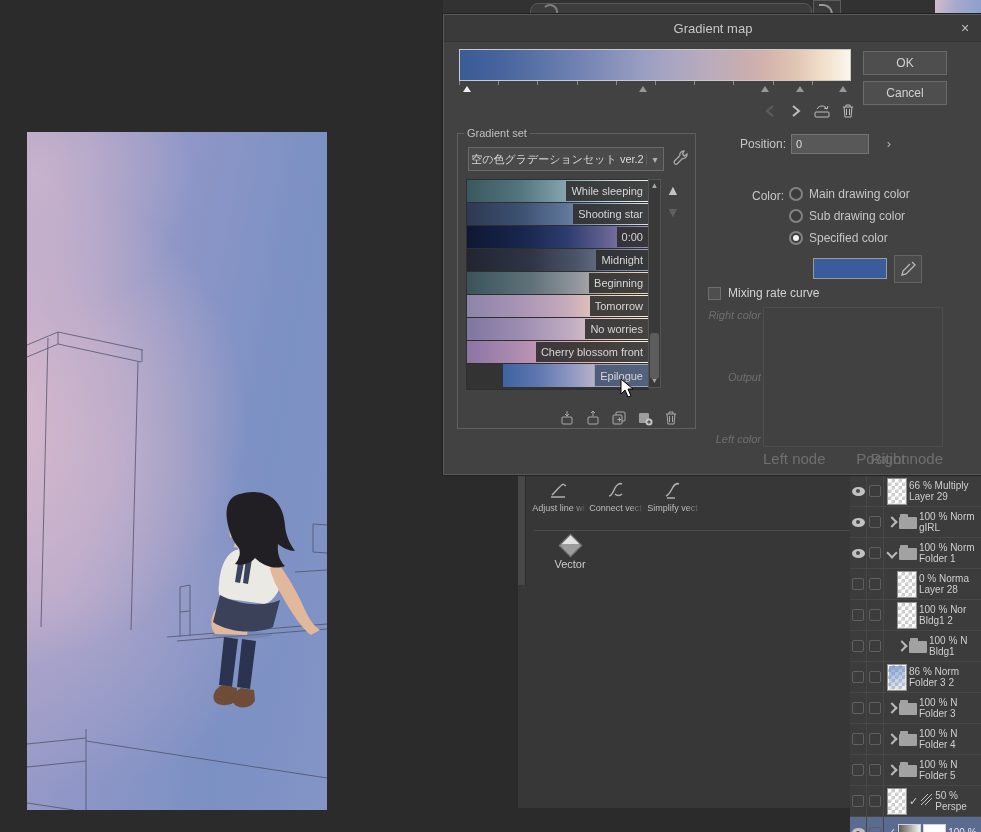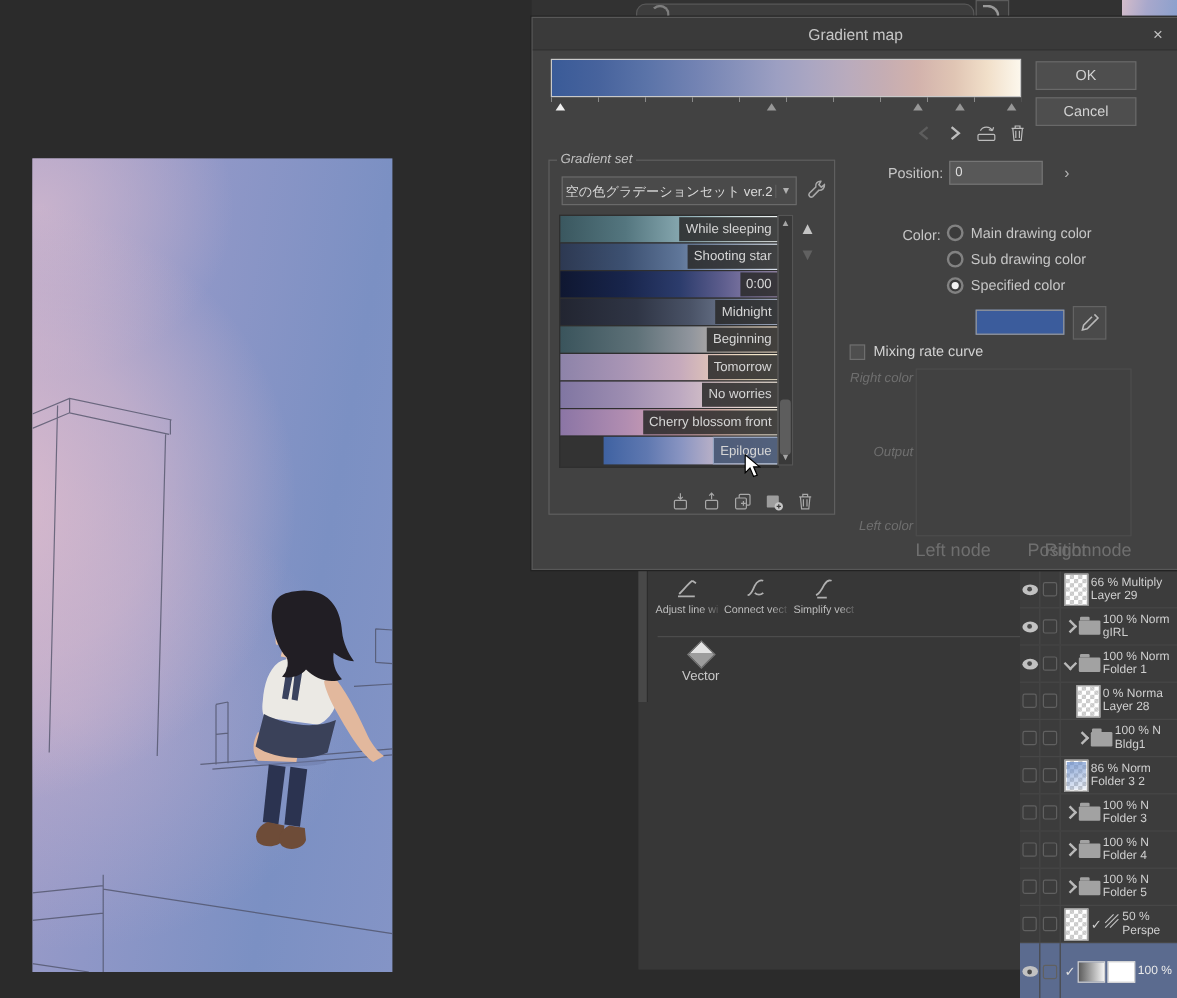--- a/index.html
+++ b/index.html
@@ -16,21 +16,21 @@
 
   
   #topstrip{position:absolute;left:443px;top:0;width:538px;height:14px;background:#323232;overflow:hidden;}
   .topbar-input{position:absolute;left:87px;top:3px;width:280px;height:18px;background:#3d3d3d;border:1px solid #585858;border-radius:8px;}
   .spiral{position:absolute;left:99px;top:4px;width:12px;height:12px;border:2px solid #7e7e7e;border-radius:50%;border-left-color:transparent;}
   .corner-box{position:absolute;left:370px;top:0px;width:26px;height:16px;background:#3a3a3a;border:1px solid #5c5c5c;}
   .corner-box:after{content:"";position:absolute;left:5px;top:3px;width:12px;height:12px;border-top:2px solid #9a9a9a;border-right:2px solid #9a9a9a;border-top-right-radius:10px;}
   .navthumb{position:absolute;left:492px;top:0;width:46px;height:14px;background:linear-gradient(100deg,#d4bcca 0%,#a8a8cc 45%,#8ba0cd 100%);}
 
   
-  #subtool{position:absolute;left:532px;top:475px;width:340px;height:333px;background:#373737;}
+  #subtool{position:absolute;left:518px;top:475px;width:340px;height:333px;background:#373737;}
   #subtool .splitter{position:absolute;left:0;top:0;width:7px;height:110px;background:#484848;border-right:1px solid #2c2c2c;}
   .tools-row{position:absolute;left:12px;top:4px;display:flex;}
   .tool-item{width:57px;display:flex;flex-direction:column;align-items:center;gap:2px;}
   .tool-item svg{display:block;}
   .tool-label{font-size:9px;color:#bdbdbd;white-space:nowrap;overflow:hidden;width:56px;text-align:center;
     -webkit-mask-image:linear-gradient(90deg,#000 75%,transparent);mask-image:linear-gradient(90deg,#000 75%,transparent);}
   .subtool-divider{position:absolute;left:16px;right:0;top:55px;height:1px;background:#4c4c4c;}
   .vector-item{position:absolute;left:22px;top:62px;width:60px;display:flex;flex-direction:column;align-items:center;gap:4px;}
   .eraser-diamond{width:15px;height:15px;transform:rotate(45deg);background:linear-gradient(135deg,#e3e3e3 45%,#9d9d9d 45%);border:1px solid #777;}
   .vector-label{font-size:11px;color:#c9c9c9;}
@@ -90,21 +90,21 @@
   .gbar{position:absolute;left:15px;top:34px;width:390px;height:30px;border:1px solid #c9c9c9;}
   .gticks{position:absolute;left:15px;top:66px;width:392px;height:11px;}
   .gticks .ticks{position:absolute;left:0;top:0;width:100%;height:4px;background:repeating-linear-gradient(to right,#8a8a8a 0px,#8a8a8a 1px,transparent 1px,transparent 39.2px);}
   .ncaret{position:absolute;bottom:0;width:0;height:0;border-left:4px solid transparent;border-right:4px solid transparent;border-bottom:6px solid #979797;transform:translateX(-50%);}
   .ncaret.sel{border-bottom-color:#efefef;}
   .dbtn{position:absolute;left:419px;width:84px;height:24px;background:#4e4e4e;border:1px solid #696969;color:#d2d2d2;font-size:12px;font-family:inherit;}
   .navrow{position:absolute;top:86px;height:20px;display:flex;gap:6px;}
   .navrow span{width:20px;height:20px;display:flex;align-items:center;justify-content:center;}
 
   fieldset#gset{position:absolute;left:13px;top:112px;width:239px;height:302px;margin:0;padding:0;border:1px solid #5f5f5f;box-sizing:border-box;}
-  #gset legend{font-size:11px;color:#c0c0c0;margin-left:6px;padding:0 3px;font-style:italic;}
+  #gset legend{font-size:11px;color:#c0c0c0;margin-left:6px;padding:0 3px;}
   .dropdown{position:absolute;left:10px;top:8px;width:196px;height:24px;background:#4a4a4a;border:1px solid #6a6a6a;display:flex;align-items:center;box-sizing:border-box;}
   .dropdown .ddtext{flex:1;text-align:center;font-size:11px;color:#d8d8d8;white-space:nowrap;overflow:hidden;}
   .dropdown .ddcaret{width:16px;color:#b0b0b0;font-size:10px;text-align:center;border-left:1px solid #5e5e5e;}
   .wrench{position:absolute;left:213px;top:10px;}
   .glist{position:absolute;left:8px;top:40px;width:181px;height:209px;border:1px solid #2f2f2f;background:#333;}
   .gitem{height:23px;position:relative;border-bottom:1px solid #2f2f2f;box-sizing:border-box;}
   .gitem:last-child{border-bottom:none;}
   .gname{position:absolute;right:0;top:1px;bottom:1px;display:flex;align-items:center;padding:8px 5px;background:rgba(42,42,42,0.88);color:#d6d6d6;font-size:11px;white-space:nowrap;}
   .gitem.sel .gname{background:rgba(73,88,118,0.95);outline:1px solid #93a3c0;}
   .gscroll{position:absolute;left:190px;top:40px;width:13px;height:209px;background:#393939;border:1px solid #555;box-sizing:border-box;}
@@ -285,20 +285,38 @@
     <div class="chkcell">
       <span class="sq"></span>
     </div>
     <div class="lmain">
 
       <span class="thumb checker"></span>
 
       <div class="ltext">
         <div class="l1">0 % Norma</div>
         <div class="l2">Layer 28</div>
+      </div>
+    </div>
+  </div>
+      <div class="lrow k-layer ind">
+    <div class="eyecell">
+
+      <span class="sq"></span>
+    </div>
+    <div class="chkcell">
+      <span class="sq"></span>
+    </div>
+    <div class="lmain">
+
+      <span class="thumb checker"></span>
+
+      <div class="ltext">
+        <div class="l1">100 % Nor</div>
+        <div class="l2">Bldg1 2</div>
       </div>
     </div>
   </div>
       <div class="lrow k-folder x-closed ind">
     <div class="eyecell">
 
       <span class="sq"></span>
     </div>
     <div class="chkcell">
       <span class="sq"></span>

